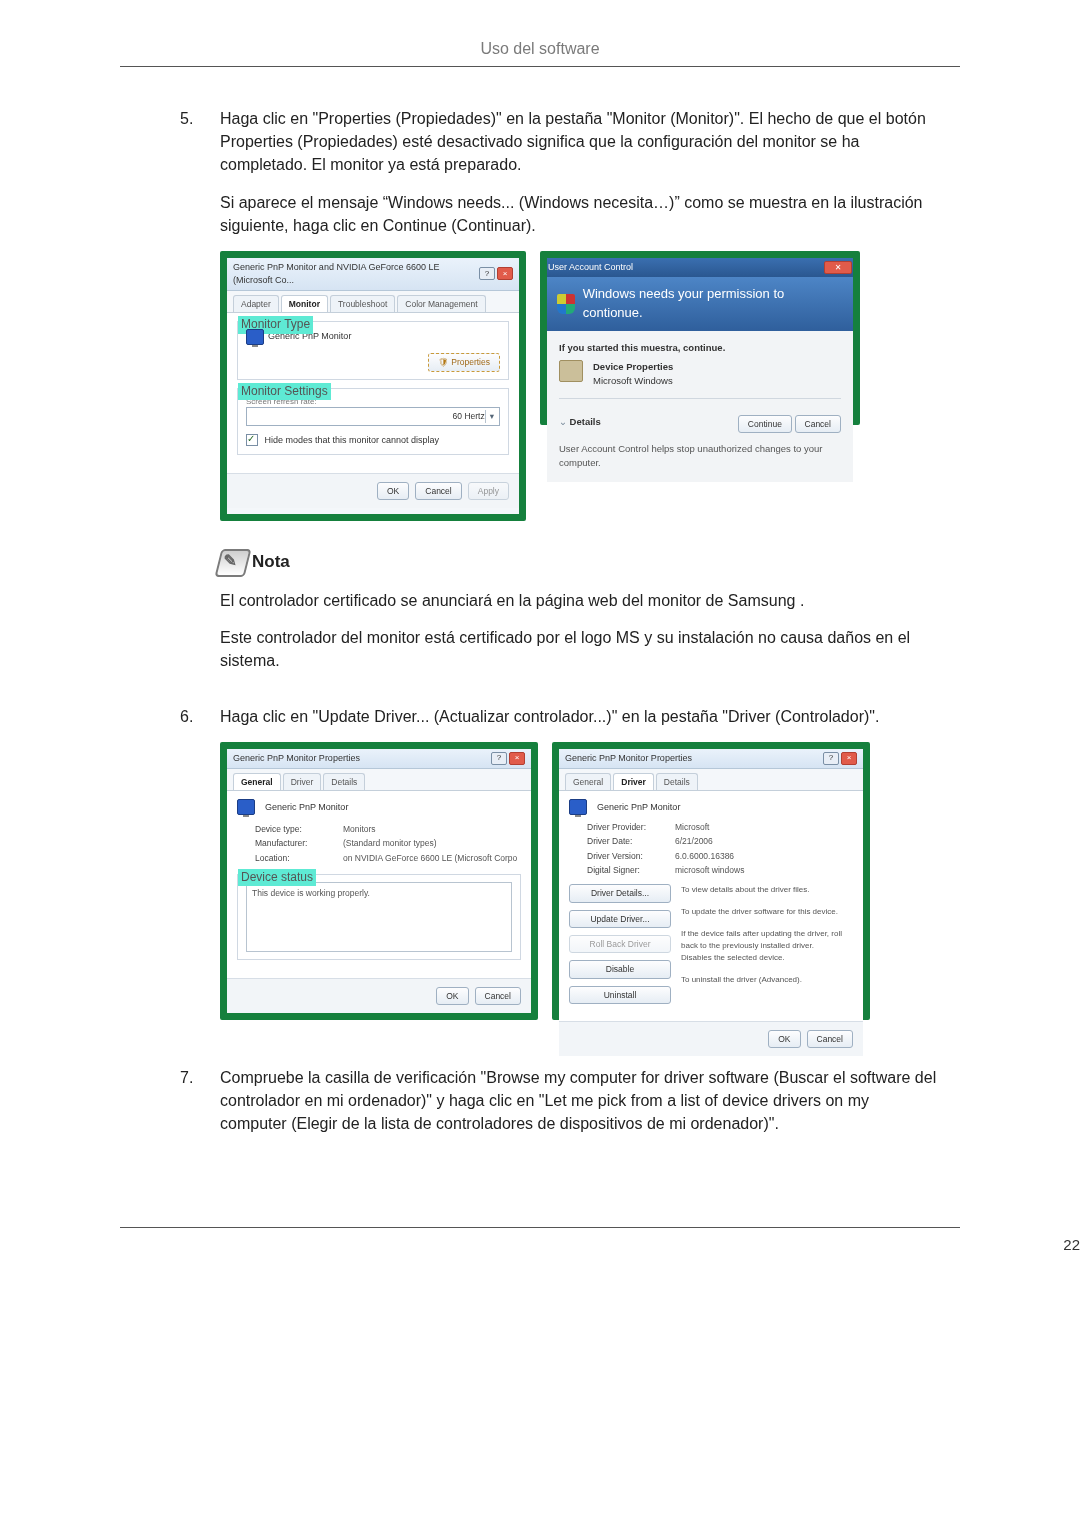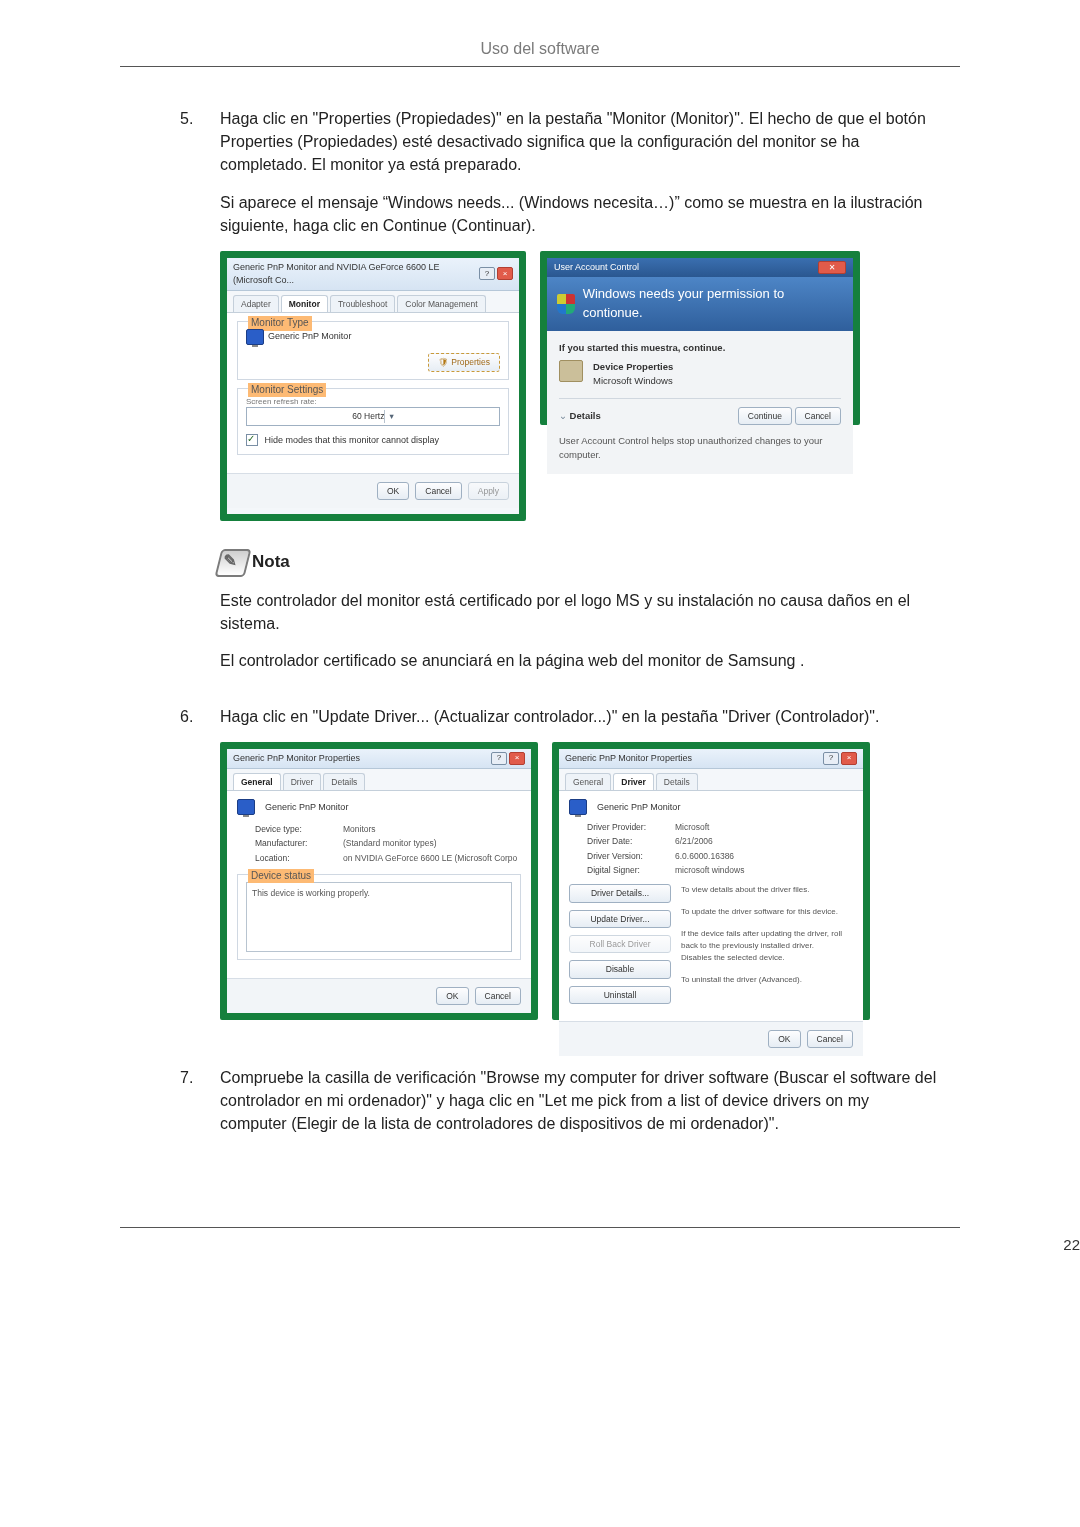--- a/index.html
+++ b/index.html
@@ -15,38 +15,38 @@
 .winbox{border:7px solid #15803d;background:#f4f7fa;border-radius:2px;font-size:9px;color:#333;position:relative}
 .titlebar{display:flex;align-items:center;justify-content:space-between;padding:3px 6px;background:linear-gradient(#eaf2fb,#d6e4f3);border-bottom:1px solid #b5c7d8;font-size:9px}
 .titlebar .ctl{display:flex;gap:2px}
 .ctlbtn{width:14px;height:11px;border:1px solid #7a8fa5;background:#e8eef6;border-radius:2px;display:inline-flex;align-items:center;justify-content:center;font-size:8px}
 .ctlbtn.red{background:#e15b4a;color:#fff;border-color:#b23f32}
 .tabs{display:flex;gap:2px;padding:4px 6px 0 6px;border-bottom:1px solid #c4cfda}
 .tab{border:1px solid #c4cfda;border-bottom:none;padding:2px 7px;background:#eef3f8;border-radius:3px 3px 0 0;font-size:8.5px;color:#555}
 .tab.active{background:#fff;font-weight:bold;color:#222}
 .pane{padding:8px 10px 10px 10px;background:#fff}
 .group{border:1px solid #d0d8e2;padding:7px 8px;margin-bottom:8px;position:relative}
-.group .legend{position:absolute;top:-6px;left:10px;background:#fdba74;padding:0 3px;font-size:10px;color:#555}
+.group .legend{position:absolute;top:-6px;left:0;background:#5eead4;padding:0 3px;font-size:12px;color:#555}
 .monicon{display:inline-block;width:16px;height:14px;background:#2a5ec8;border:1px solid #1b3d85;border-radius:2px;vertical-align:middle;margin-right:4px;position:relative}
 .monicon:after{content:"";position:absolute;bottom:-3px;left:5px;width:6px;height:2px;background:#888}
 .btn{display:inline-block;border:1px solid #9fb0c2;background:linear-gradient(#fdfdfe,#e6edf4);padding:2px 9px;border-radius:3px;font-size:8.5px;color:#333;text-align:center}
 .btn.prop{border:1px dashed #c99a3a;color:#a06a19}
-.select{border:1px solid #9fb0c2;background:#fff;padding:2px 5px;font-size:8.5px;display:flex;justify-content:center;align-items:center}
+.select{border:1px solid #9fb0c2;background:#fff;padding:2px 5px;font-size:8.5px;display:flex;justify-content:flex-end;align-items:center}
 .chev{border-left:1px solid #b7c3cf;padding-left:4px;color:#567}
 .chk{display:inline-block;width:10px;height:10px;border:1px solid #7a8fa5;margin-right:4px;vertical-align:middle;position:relative;background:#fff}
 .chk.on:after{content:"✓";position:absolute;top:-3px;left:0;font-size:10px;color:#2a6d2a}
 .dlgfoot{display:flex;justify-content:flex-end;gap:6px;padding:8px 10px;border-top:1px solid #d7dee6;background:#f2f5f8}
 .noteicon{display:inline-block;width:26px;height:24px;border:2px solid #7b7b7b;border-radius:4px;transform:skewX(-14deg);background:linear-gradient(#cfcfcf,#fff);vertical-align:middle;margin-right:4px;position:relative}
 .noteicon:after{content:"✎";position:absolute;left:3px;top:-2px;transform:skewX(14deg);font-size:16px;color:#666}
 .notehead{margin:26px 0 12px -2px;font-weight:bold;font-size:17px}
 .notepara{margin:0 0 14px 0}
 .footer{text-align:right;padding:60px 0 30px 0}
 .footer hr{margin:0 120px 8px 120px}
 .pnnum{font-size:15px;color:#333}
-.uac-head{background:linear-gradient(#3a6fb0,#2a5790);color:#fff;padding:3px 7px;display:flex;justify-content:space-between;align-items:center;font-size:9px}
+.uac-head{background:linear-gradient(#3a6fb0,#2a5790);color:#fff;padding:3px 1px;display:flex;justify-content:space-between;align-items:center;font-size:9px}
 .uac-band{background:linear-gradient(#4d85c6,#2f5f9c);color:#fff;padding:8px 10px;display:flex;align-items:center;gap:8px;font-size:13px}
 .shield{width:18px;height:20px;background:conic-gradient(#c33 0 25%,#2a7 0 50%,#27c 0 75%,#cc3 0);border-radius:2px 2px 6px 6px}
 .uac-body{background:#f2f4f6;padding:10px 12px 12px 12px;font-size:9.5px}
 .devicon{width:22px;height:20px;background:#cbbf9a;border:1px solid #a08f60;border-radius:2px}
 .kv{display:flex;gap:18px;font-size:8.5px;margin:2px 0;align-items:center}
 .kv .k{width:70px;color:#444}
 .kv .v{color:#555}
 .driverbtns .btn{display:block;width:82px;margin-bottom:7px}
 
 #fig1-left{width:292px;height:256px}
@@ -130,40 +130,40 @@
          </div>
          <div class="uac-body">
            <div style="font-weight:bold;margin-bottom:6px">If you started this muestra, continue.</div>
            <div style="display:flex;gap:10px;align-items:flex-start;margin-bottom:10px">
              <span class="devicon"></span>
              <div>
                <div style="font-weight:bold">Device Properties</div>
                <div>Microsoft Windows</div>
              </div>
            </div>
-           <div style="display:flex;justify-content:space-between;align-items:center;border-top:1px solid #d0d7df;padding-top:8px">
+           <div style="display:flex;justify-content:space-between;border-top:1px solid #d0d7df;padding-top:16px">
              <span>
                <span style="color:#789">⌄</span>
                <b>Details</b>
              </span>
              <span>
                <span class="btn">Continue</span>
                <span class="btn">Cancel</span>
              </span>
            </div>
            <div style="margin-top:9px;color:#555">User Account Control helps stop unauthorized changes to your computer.</div>
          </div>
        </div>
       </div>
 
       <div class="notehead">
         <span class="noteicon"></span><span>Nota</span>
       </div>
+      <p class="notepara">El controlador certificado se anunciará en la página web del monitor de Samsung .</p>
       <p class="notepara">Este controlador del monitor está certificado por el logo MS y su instalación no causa daños en el sistema.</p>
-      <p class="notepara">El controlador certificado se anunciará en la página web del monitor de Samsung .</p>
     </div>
   </div>
 
   <div class="ol-item">
     <div class="ol-num">6.</div>
     <div class="ol-body">
       <p>Haga clic en "Update Driver... (Actualizar controlador...)" en la pestaña "Driver (Controlador)".</p>
 
       <div class="figrow">
 

